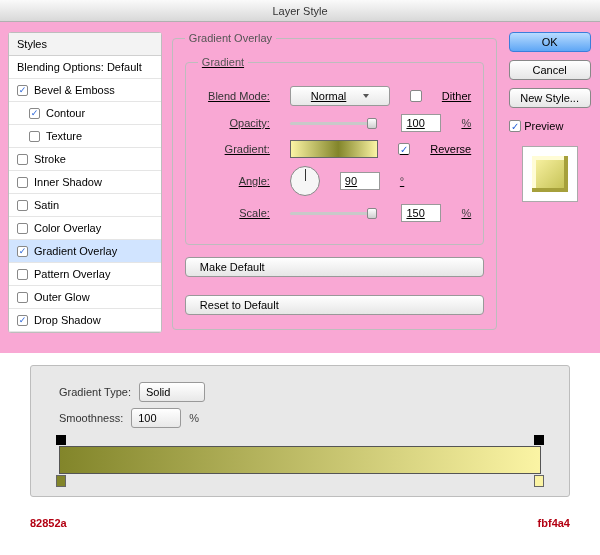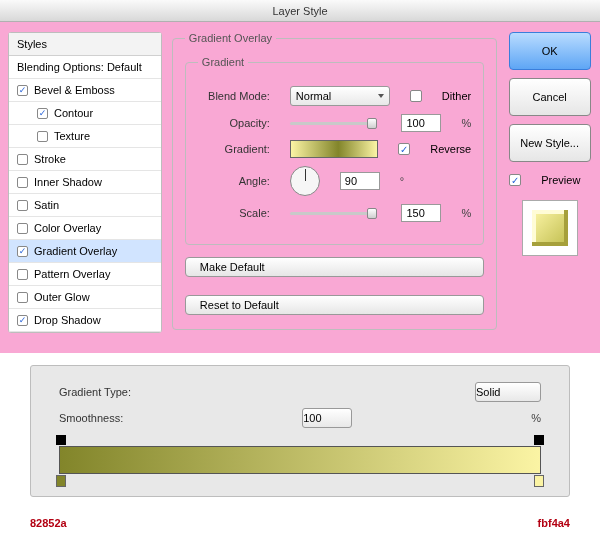--- a/index.html
+++ b/index.html
@@ -3,54 +3,54 @@
 <meta charset="utf-8">
 <style>
 * { box-sizing: border-box; font-family: "Lucida Grande", "Helvetica Neue", Arial, sans-serif; font-size: 11px; }
 body { margin: 0; background: #fff; width: 600px; }
 .dialog { width: 600px; background: #f9a8d4; padding-bottom: 20px; }
 .titlebar { height: 22px; text-align: center; line-height: 22px; background: linear-gradient(#fafafa,#d8d8d8); border-bottom: 1px solid #b0b0b0; color: #333; }
 .main { display: flex; padding: 10px 8px 0 8px; gap: 10px; }
 .styles-panel { width: 156px; border: 1px solid #bdbdbd; background: #fff; border-radius: 3px; }
 .styles-header { padding: 5px 8px; border-bottom: 1px solid #d0d0d0; background: #f3f3f3; }
 .style-row { padding: 5px 8px; border-bottom: 1px solid #e5e5e5; display: flex; align-items: center; gap: 6px; cursor: default; }
-.style-row.indent { padding-left: 28px; }
+.style-row.indent { padding-left: 20px; }
 .style-row.sel { background: #d1e4ff; }
 .chk { width: 11px; height: 11px; border: 1px solid #888; border-radius: 2px; display: inline-flex; align-items: center; justify-content: center; font-size: 9px; color: #2a64d8; background: #fff; }
 .chk.on::before { content: "✓"; }
 .center { flex: 1; }
 fieldset { border: 1px solid #bdbdbd; border-radius: 4px; padding: 10px 12px 14px; margin: 0; }
 legend { padding: 0 4px; color: #555; }
-.inner-fs { margin-top: 2px; }
+.inner-fs { margin-top: 2px; text-decoration: underline; }
 .form-row { display: flex; align-items: center; margin: 8px 0; gap: 20px; }
 .lbl { width: 72px; text-align: right; color: #333; }
-.select { border: 1px solid #999; border-radius: 3px; background: linear-gradient(#fff,#e8e8e8); height: 20px; padding: 0 5px; display: flex; align-items: center; justify-content: space-between; min-width: 100px; flex:1; }
+.select { border: 1px solid #999; border-radius: 3px; background: linear-gradient(#fff,#e8e8e8); height: 20px; padding: 0 20px; display: flex; align-items: center; justify-content: space-between; min-width: 100px; flex:1; }
 .select .caret { display:inline-block; width:0;height:0;border-left:3px solid transparent;border-right:3px solid transparent;border-top:4px solid #555;margin-left:4px;}
 .slider { flex: 1; height: 3px; background: #c9c9c9; border-radius: 2px; position: relative; margin-right: 4px; }
 .thumb { position: absolute; top: -4px; width: 10px; height: 11px; background: linear-gradient(#fdfdfd,#cfcfcf); border: 1px solid #888; border-radius: 2px; }
 .numbox { width: 40px; height: 18px; border: 1px solid #999; background: #fff; padding: 0 4px; text-align: left; }
 .unit { color: #444; }
 .grad-swatch { flex:1; height: 18px; border: 1px solid #666; background: linear-gradient(90deg,#fbf4a4,#82852a 55%, #fbf4a4); display: flex; align-items: center; justify-content: flex-end; padding-right: 2px; }
 .chkbox { width: 12px; height: 12px; border: 1px solid #888; border-radius: 2px; display: inline-flex; align-items: center; justify-content: center; font-size: 10px; color: #2a64d8; background:#fff; }
 .chkbox.on::before { content: "✓"; }
 .angle-dial { width: 30px; height: 30px; border: 1px solid #888; border-radius: 50%; position: relative; background: #f6f6f6; }
 .angle-dial::after { content: ""; position: absolute; width: 1px; height: 12px; background: #333; left: 14px; top: 2px; }
 .btnrow { display: flex; gap: 18px; justify-content: center; margin-top: 12px; flex-direction: column; }
 .push { border: 1px solid #999; border-radius: 4px; background: linear-gradient(#fff,#e6e6e6); padding: 3px 14px; cursor: default; }
 .right { width: 86px; display: flex; flex-direction: column; gap: 8px; align-items: center; }
-.btn { width: 82px; border-radius: 4px; border: 1px solid #888; text-align: center; padding: 12px 0; background: linear-gradient(#fff,#e6e6e6); cursor: default; }
+.btn { width: 82px; border-radius: 4px; border: 1px solid #888; text-align: center; padding: 3px 0; background: linear-gradient(#fff,#e6e6e6); cursor: default; }
 .btn.primary { background: linear-gradient(#b9dcff,#5ea6f5); border-color: #3a7edb; color: #000; }
-.prev-row { display:flex; align-items:center; gap:20px; margin-top:4px; align-self:flex-start; padding-left:2px;}
+.prev-row { display:flex; align-items:center; gap:3px; margin-top:4px; align-self:flex-start; padding-left:2px;}
 .preview-swatch { width: 56px; height: 56px; border: 1px solid #aaa; background: #fff; display: flex; align-items: center; justify-content: center; margin-top: 6px; }
 .bevel { width: 36px; height: 36px; background: linear-gradient(135deg,#fdf6a8,#c0bd4e); box-shadow: inset -4px -4px 0 #a6a03b, inset 4px 4px 0 #fffcd6; }
 .below { width: 600px; background: #fff; padding: 12px 30px 10px; }
 .grad-editor { border: 1px solid #bdbdbd; background: #e8e8e8; border-radius: 3px; padding: 10px 28px 22px; position: relative; }
-.ge-row { display: flex; align-items: center; gap: 8px; margin: 6px 0; justify-content: space-between; }
+.ge-row { display: flex; align-items: center; gap: 8px; margin: 6px 0; }
 .ge-lbl { color:#333; }
-.mini-sel { border: 1px solid #999; border-radius:3px; background:linear-gradient(#fff,#e8e8e8); height:20px; padding:0 0; display:flex; align-items:center; justify-content:space-between; min-width:66px;}
+.mini-sel { border: 1px solid #999; border-radius:3px; background:linear-gradient(#fff,#e8e8e8); height:20px; padding:0 6px; display:flex; align-items:center; justify-content:space-between; min-width:66px;}
 .grad-bar { position: relative; height: 28px; border: 1px solid #555; background: linear-gradient(90deg,#82852a,#fbf4a4); margin-top: 18px;}
 .stop-top { position:absolute; top:-12px; width:10px; height:10px; background:#000; border:1px solid #000;}
 .stop-bot { position:absolute; bottom:-14px; width:10px; height:12px; background:#fff; border:1px solid #666;}
 .codes { display:flex; justify-content:space-between; margin-top: 20px; font-family: Georgia, serif; font-size: 20px; font-weight: bold; color: #b30012; }
 </style>
 </head>
 <body>
 
 <div class="dialog">
   <div class="titlebar">Layer Style</div>

